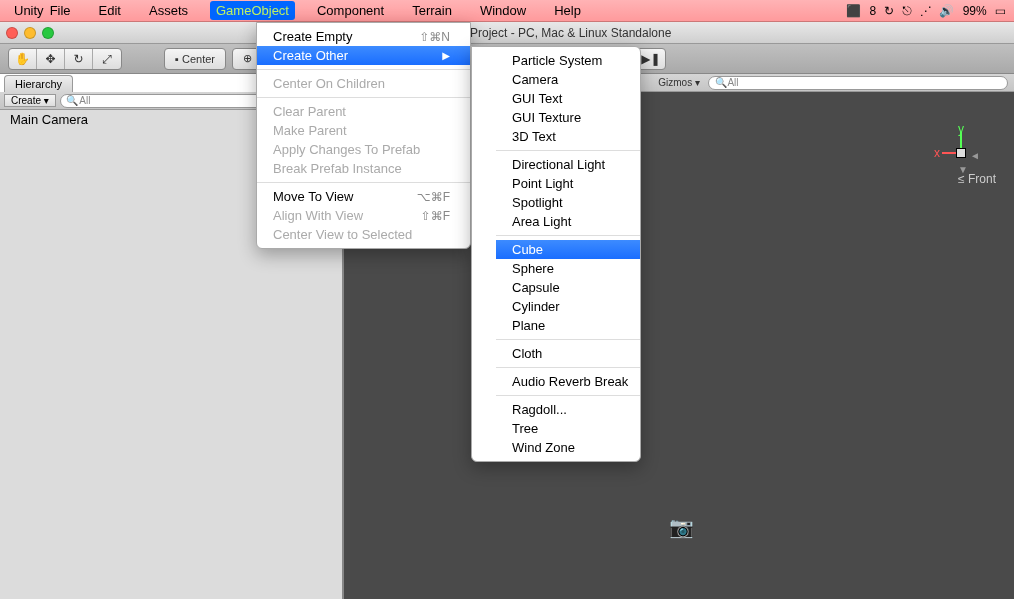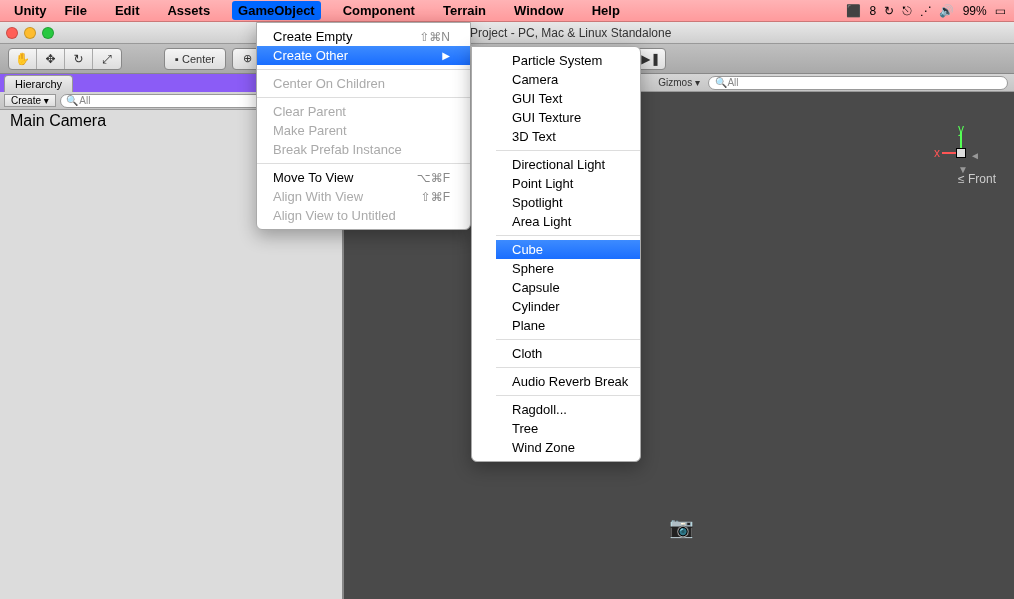--- a/index.html
+++ b/index.html
@@ -1,23 +1,23 @@
 <!DOCTYPE html>
 <html><head>
   <meta charset="utf-8">
   <style>
     * { margin: 0; padding: 0; box-sizing: border-box; font-family: "Lucida Grande", "Helvetica Neue", sans-serif; }
     body { width: 1014px; height: 599px; background: #a8a8a8; overflow: hidden; position: relative; }
 
     
     .mac-menubar { height: 22px; background: linear-gradient(#ffb3b5, #ff9a9c); border-bottom: 1px solid #c77; display: flex; align-items: center; font-size: 13px; color: #000; padding: 0 8px; }
     .mac-menubar .apple { margin-right: 6px; font-size: 14px; }
-    .mac-menubar .appname { font-weight: bold; margin-right: 12px; }
-    .mac-menubar .menuitem { margin-right: 16px; padding: 2px 6px; font-weight: bold; }
-    .mac-menubar .menuitem.active { background: #0066ff; color: #000000; border-radius: 3px; }
+    .mac-menubar .appname { font-weight: normal; }
+    .mac-menubar .menuitem { margin-right: 16px; padding: 2px 6px; }
+    .mac-menubar .menuitem.active { background: #0066ff; color: #bef264; border-radius: 3px; }
     .mac-menubar .spacer { flex: 1; }
     .mac-menubar .statusicon { margin-left: 8px; font-size: 12px; }
 
     
     .titlebar { height: 22px; background: linear-gradient(#e8e8e8, #cfcfcf); border-bottom: 1px solid #999; display: flex; align-items: center; padding: 0 6px; font-size: 12px; color: #333; }
     .window-buttons { display: flex; gap: 6px; margin-right: 10px; }
     .window-btn { width: 12px; height: 12px; border-radius: 50%; border: 1px solid rgba(0,0,0,.2); }
     .window-btn.close { background: #ff5f57; }
     .window-btn.min { background: #febc2e; }
     .window-btn.zoom { background: #28c840; }
@@ -26,26 +26,26 @@
     
     .toolbar { height: 30px; background: linear-gradient(#c0c0c0, #a9a9a9); border-bottom: 1px solid #888; display: flex; align-items: center; padding: 0 8px; gap: 6px; }
     .tool-group { display: flex; background: linear-gradient(#f5f5f5,#ddd); border: 1px solid #888; border-radius: 4px; height: 22px; align-items: center; }
     .tool-group .btn { width: 28px; height: 20px; border-right: 1px solid #aaa; display: flex; align-items: center; justify-content: center; font-size: 12px; color: #333; }
     .tool-group .btn:last-child { border-right: none; }
     .tool-group.single { padding: 0 10px; font-size: 11px; color: #333; }
     .play-group { margin-left: auto; margin-right: 340px; }
 
     
     .main-area { display: flex; height: calc(100% - 74px); }
-    .hierarchy-panel { width: 344px; background: #8b5cf6; border-right: 2px solid #888; display: flex; flex-direction: column; }
+    .hierarchy-panel { width: 344px; background: #ffffff; border-right: 2px solid #888; display: flex; flex-direction: column; }
     .panel-tab { display: inline-block; background: linear-gradient(#eee,#d5d5d5); border: 1px solid #999; border-bottom: none; border-radius: 4px 4px 0 0; padding: 2px 10px; font-size: 11px; margin-left: 4px; }
     .panel-header { background: linear-gradient(#d5d5d5,#c5c5c5); border-bottom: 1px solid #999; height: 18px; display: flex; align-items: center; padding: 0 4px; gap: 4px;}
     .panel-header .create-btn { font-size: 10px; background: linear-gradient(#f5f5f5,#ddd); border: 1px solid #999; border-radius: 0; padding: 0 6px; }
     .panel-header .search { flex: 1; height: 14px; border-radius: 8px; border: 1px solid #999; background:#fff; font-size: 10px; padding: 0 6px; color:#888; display:flex; align-items:center;}
-    .hierarchy-list { flex: 1; background: #dcdcdc; font-size: 16px; }
+    .hierarchy-list { flex: 1; background: #dcdcdc; font-size: 13px; }
     .hierarchy-list .item { padding: 2px 10px; }
 
     
     .scene-panel { flex: 1; background: #4a4a4a; position: relative; }
     .scene-header { height: 18px; background: linear-gradient(#d5d5d5,#c5c5c5); border-bottom:1px solid #999; display:flex; align-items:center; padding:0 6px; font-size:10px; gap:8px; color:#333; }
     .scene-header .spacer2 { flex:1; }
     .scene-header .search { width:300px; height:14px; border-radius:8px; border:1px solid #999; background:#fff; font-size:10px; padding:0 6px; color:#888; display:flex; align-items:center;}
     .viewport { position: absolute; top:18px; left:0; right:0; bottom:0; background:#4a4a4a; }
     .cam-icon { position:absolute; bottom:60px; right:320px; color:#fff; font-size:20px; }
     .gizmo { position:absolute; top:30px; right:24px; width:60px; height:60px; }
@@ -174,33 +174,36 @@
       <span>Center On Children</span>
     </div>
     <hr>
     <div class="mitem disabled">
       <span>Clear Parent</span>
     </div>
     <div class="mitem disabled">
       <span>Make Parent</span>
     </div>
     <div class="mitem disabled">
+      <span>Apply Changes To Prefab</span>
+    </div>
+    <div class="mitem disabled">
       <span>Break Prefab Instance</span>
     </div>
     <hr>
     <div class="mitem">
       <span>Move To View</span>
       <span class="shortcut">⌥⌘F</span>
     </div>
     <div class="mitem disabled">
       <span>Align With View</span>
       <span class="shortcut">⇧⌘F</span>
     </div>
     <div class="mitem disabled">
-      <span>Align View to Untitled</span>
+      <span>Center View to Selected</span>
     </div>
   </div>
 
 <div class="dropdown" id="menu2">
     <div class="mitem">
       <span>Particle System</span>
     </div>
     <div class="mitem">
       <span>Camera</span>
     </div>

